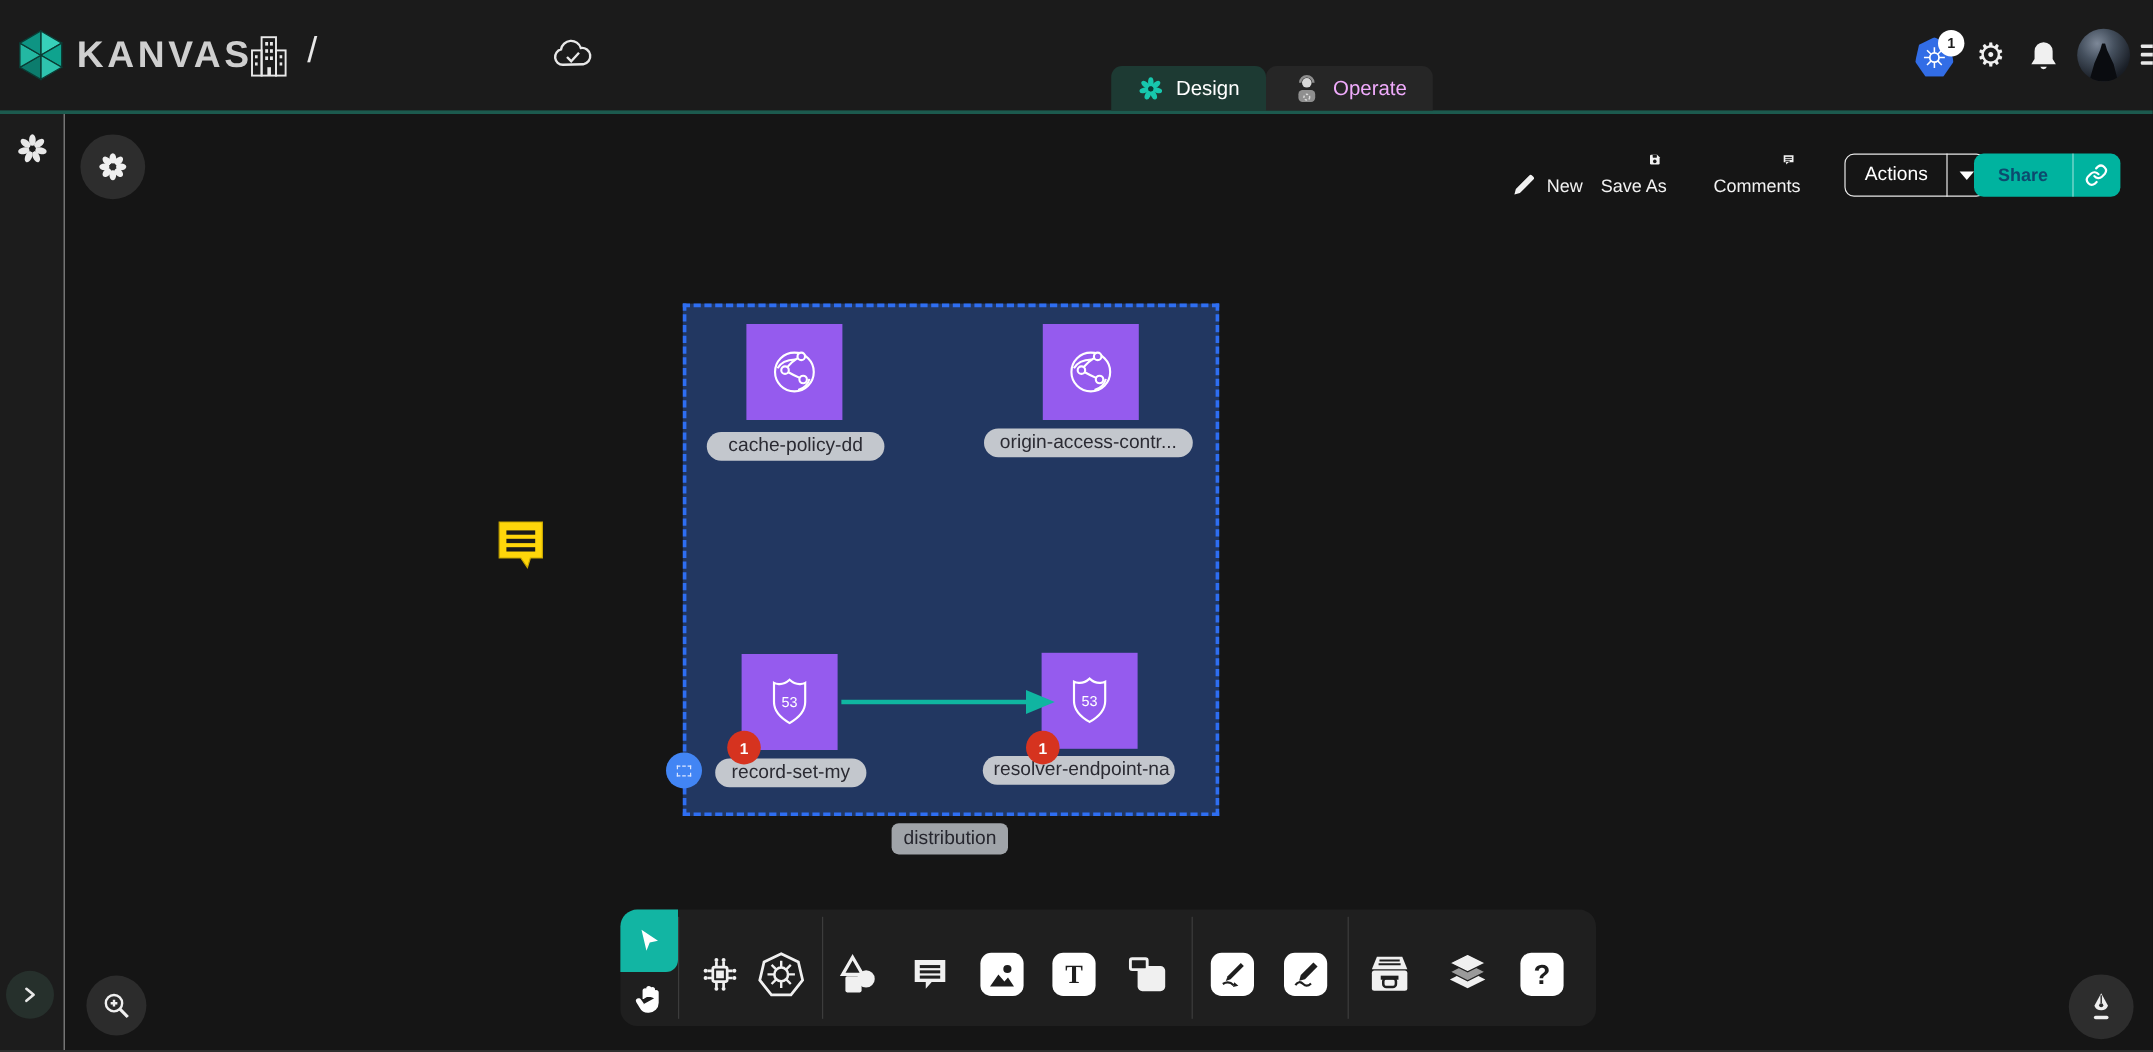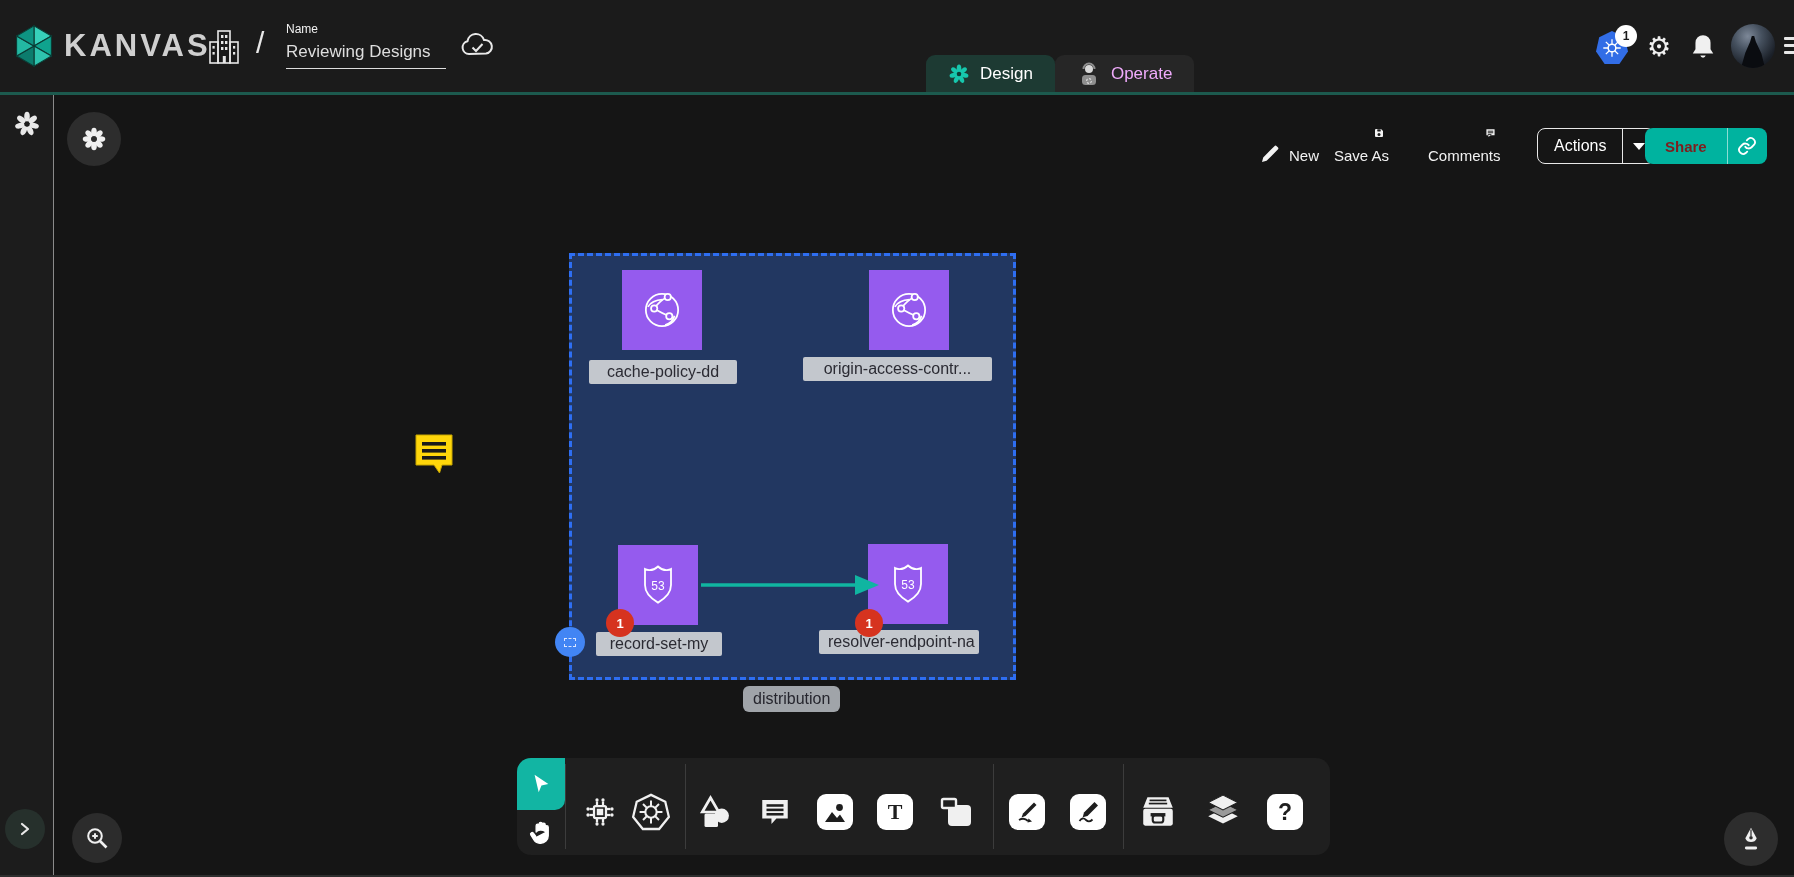--- a/index.html
+++ b/index.html
@@ -65,32 +65,32 @@
   .act-item { position:absolute; display:flex; align-items:flex-end; gap:9px; color:#f2f2f2;
     font-size:15px; cursor:pointer; height:36px; }
   .actions-btn { position:absolute; left:1537px; top:0; height:36px; display:flex; align-items:center;
     border:1px solid #e8e8e8; border-radius:8px; color:#ffffff; cursor:pointer; background:transparent; }
   .actions-main { padding:0 16px; font-size:16px; }
   .actions-split { width:32px; height:36px; border-left:1px solid #e8e8e8; display:flex;
     align-items:center; justify-content:center; }
   .chev-down { width:0; height:0; border-left:6px solid transparent; border-right:6px solid transparent;
     border-top:7px solid #ffffff; }
   .share-btn { position:absolute; left:1645px; top:0; height:36px; display:flex; align-items:center;
-    background:#00b39f; border-radius:8px; color:#7f1d1d; cursor:pointer; }
+    background:#00b39f; border-radius:8px; color:#0c4a6e; cursor:pointer; }
   .share-main { padding:0 20px; font-size:15px; font-weight:700; }
   .share-split { width:40px; height:36px; border-left:1px solid rgba(255,255,255,0.55);
     display:flex; align-items:center; justify-content:center; }
 
   
   .sel-group { position:absolute; left:569px; top:253px; width:447px; height:427px;
     background:rgba(52,98,190,0.45); border:3px dashed #2e6ef2; z-index:3; }
   .node { position:absolute; width:80px; height:80px; background:#955bee; display:flex;
     align-items:center; justify-content:center; cursor:pointer; }
   .node-label { position:absolute; background:#c3c7cd; color:#2b2b33; font-size:16px;
-    padding:3px 9px; border-radius:2px; white-space:nowrap; text-align:center; }
+    padding:3px 9px; border-radius:12px; white-space:nowrap; text-align:center; }
   .red-badge { position:absolute; width:28px; height:28px; border-radius:50%; background:#d6331f;
     color:#ffffff; font-size:13px; font-weight:700; display:flex; align-items:center;
     justify-content:center; z-index:4; }
   .sel-handle { position:absolute; left:-17px; top:371px; width:30px; height:30px; border-radius:50%;
     background:#4285f4; display:flex; align-items:center; justify-content:center; cursor:pointer; }
   .sel-handle i { display:block; width:12px; height:9px; border:1px dashed #dce6ff; }
   .group-label { position:absolute; left:743px; top:686px; background:#a0a4a9; color:#26262e;
     font-size:16px; padding:4px 10px; border-radius:6px; z-index:3; }
   .edge-arrow { position:absolute; left:129px; top:316px; width:178px; height:26px; }
 
@@ -146,24 +146,20 @@
         <rect x="18" y="19" width="2.4" height="3"></rect>
       <rect x="5.5" y="18" width="2.2" height="2.6"></rect>
         <rect x="5.5" y="24" width="2.2" height="2.6"></rect>
       <rect x="26" y="18" width="2.2" height="2.6"></rect>
         <rect x="26" y="24" width="2.2" height="2.6"></rect>
       <rect x="15.8" y="28" width="3" height="7"></rect>
     </g>
   </svg>
   <div class="crumb-slash">/</div>
 
-  <div class="name-block">
-    <div class="name-label">Name</div>
-    <input class="name-input" type="text" value="Reviewing Designs" style="">
-  </div>
 
   <svg class="cloud-icon" viewBox="0 0 34 28" fill="none" stroke="#e8e8e8" stroke-width="2">
     <path d="M9 22 a6.5 6.5 0 0 1 -1.5 -12.8 a8.5 8.5 0 0 1 16.5 -1.2 a5.8 5.8 0 0 1 2 13.6 z"></path>
     <polyline points="12.5,15.5 16,19 22.5,12"></polyline>
   </svg>
 
   <div class="tabs">
     <div class="tab active">
       <svg width="22" height="22" viewBox="0 0 24 24">
         <g fill="#17c7ad">
@@ -321,21 +317,21 @@
       <circle cx="24" cy="24" r="15.5"></circle>
       <path d="M10.5 21 a16 11 0 0 1 14 -7"></path>
       <path d="M27 38.5 a16 12 0 0 0 9 -9"></path>
       <path d="M16.5 22.5 q6 -8 12 -10.5"></path>
       <path d="M17 23 q7 4 13 6.5"></path>
       <circle cx="16.5" cy="22.5" r="3" fill="#955bee"></circle>
       <circle cx="29.5" cy="11.5" r="3" fill="#955bee"></circle>
       <circle cx="31" cy="30" r="3" fill="#955bee"></circle>
     </svg>
   </div>
-  <div class="node-label" style="left:231px; top:101px; width:189px;">origin-access-contr...</div>
+  <div class="node-label" style="left:248px; top:101px; width:174px;">origin-access-contr...</div>
 
   <div class="node" style="left:46px; top:289px;">
     <svg width="48" height="48" viewBox="0 0 48 48">
       <path d="M24 5.5 c3 2.8 6 3.8 9 3.6 q2.5 -0.2 4 -1 v16 c0 8.5 -6 13.5 -13 17.5 c-7 -4 -13 -9 -13 -17.5 v-16 q1.5 0.8 4 1 c3 0.2 6 -0.8 9 -3.6 z" fill="none" stroke="#ffffff" stroke-width="1.8"></path>
       <text x="24" y="28.5" text-anchor="middle" font-size="12" fill="#ffffff" font-family="Liberation Sans, sans-serif">53</text>
     </svg>
   </div>
   <div class="red-badge" style="left:34px; top:353px;">1</div>
   <div class="node-label" style="left:24px; top:376px; width:126px;">record-set-my</div>
 

